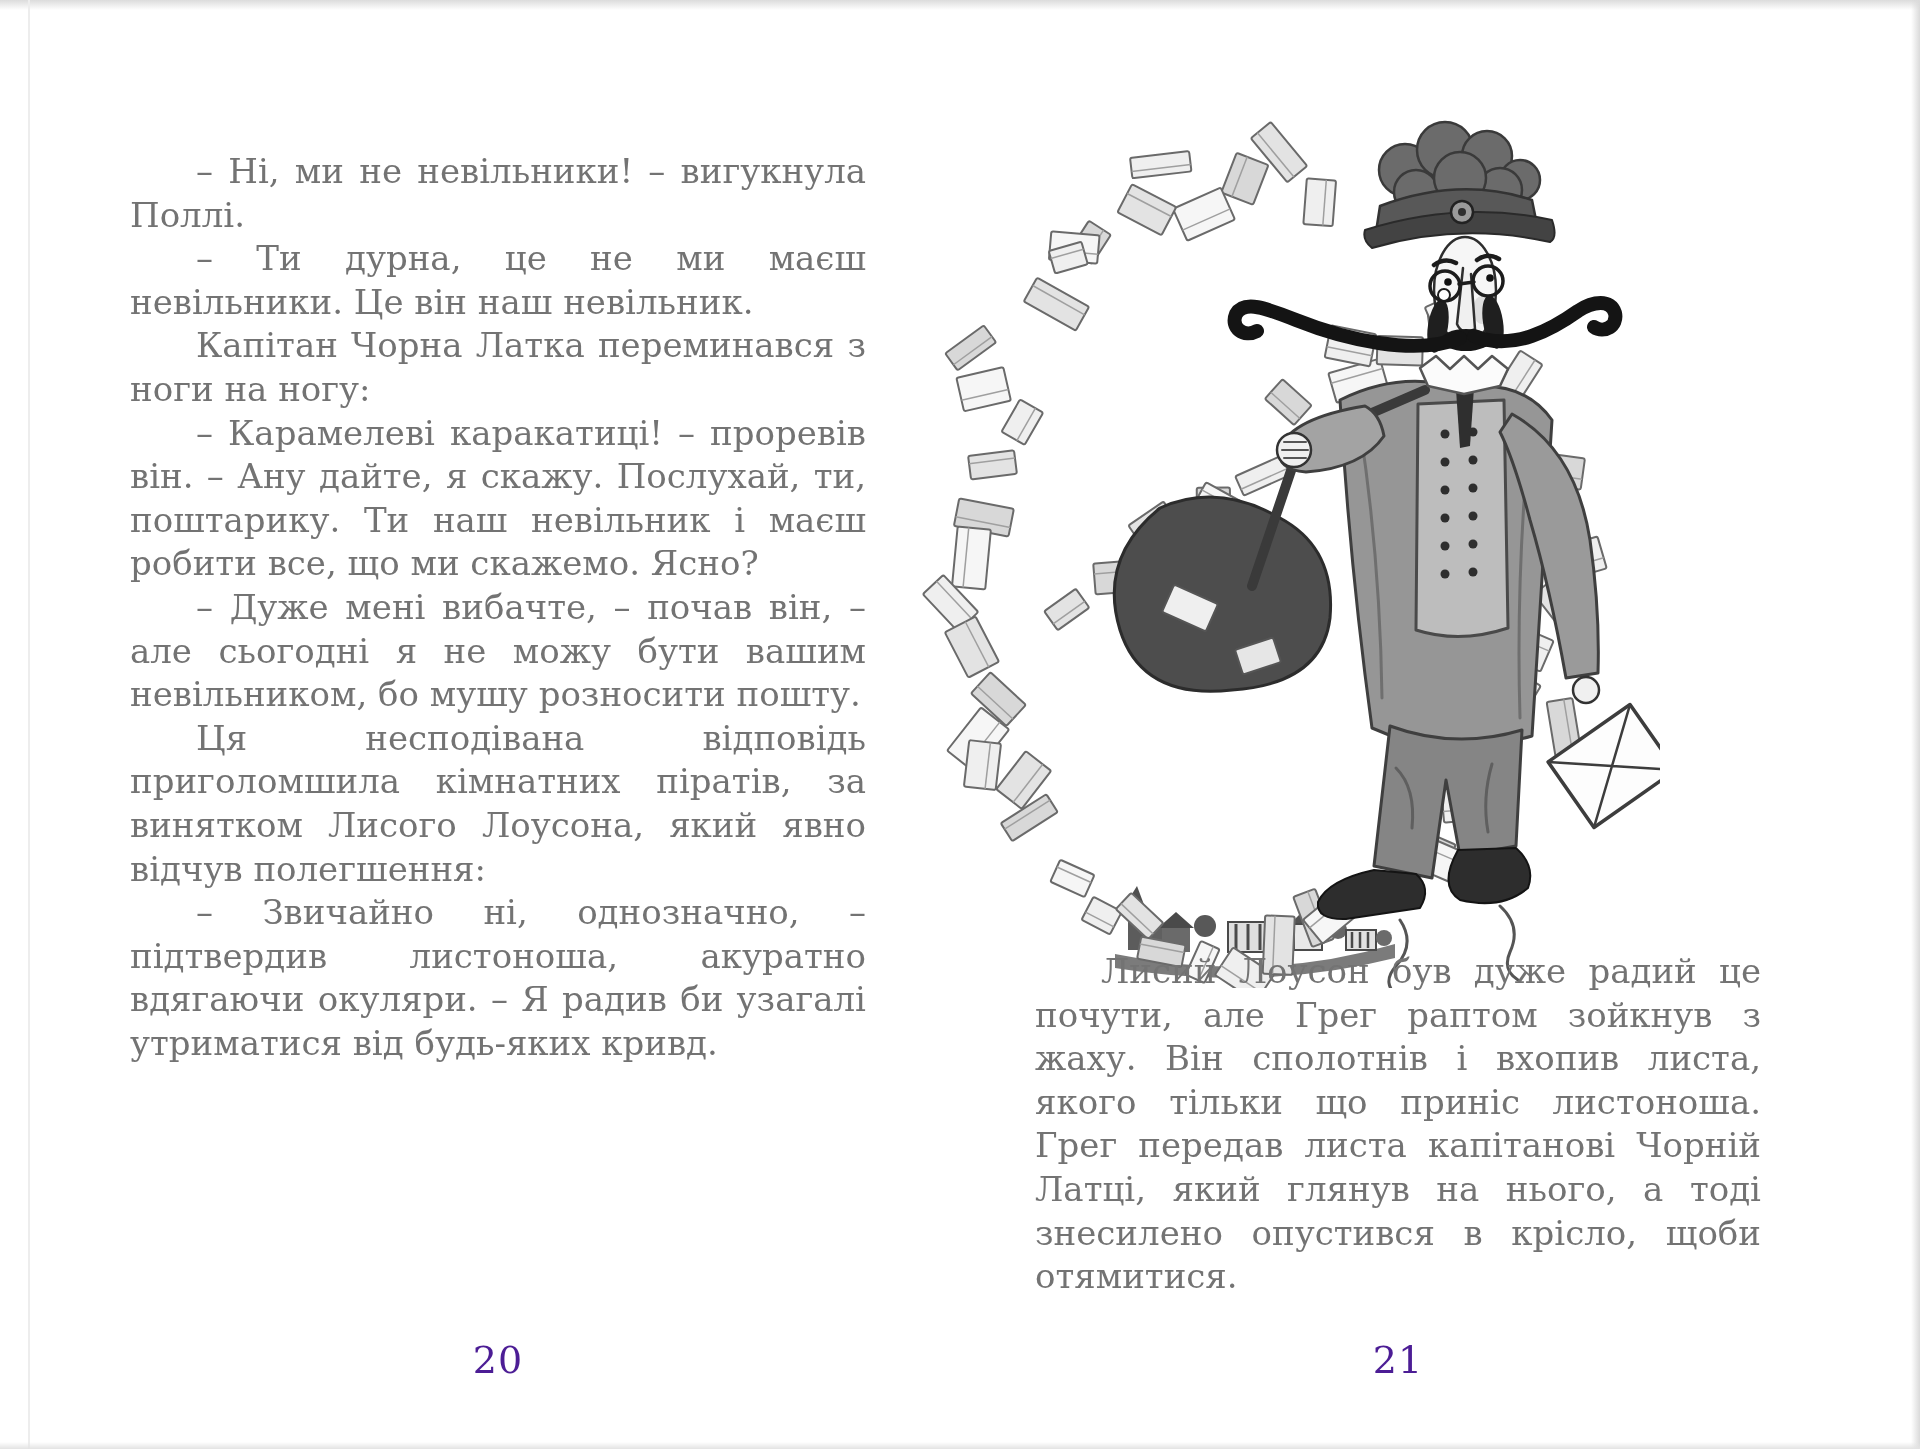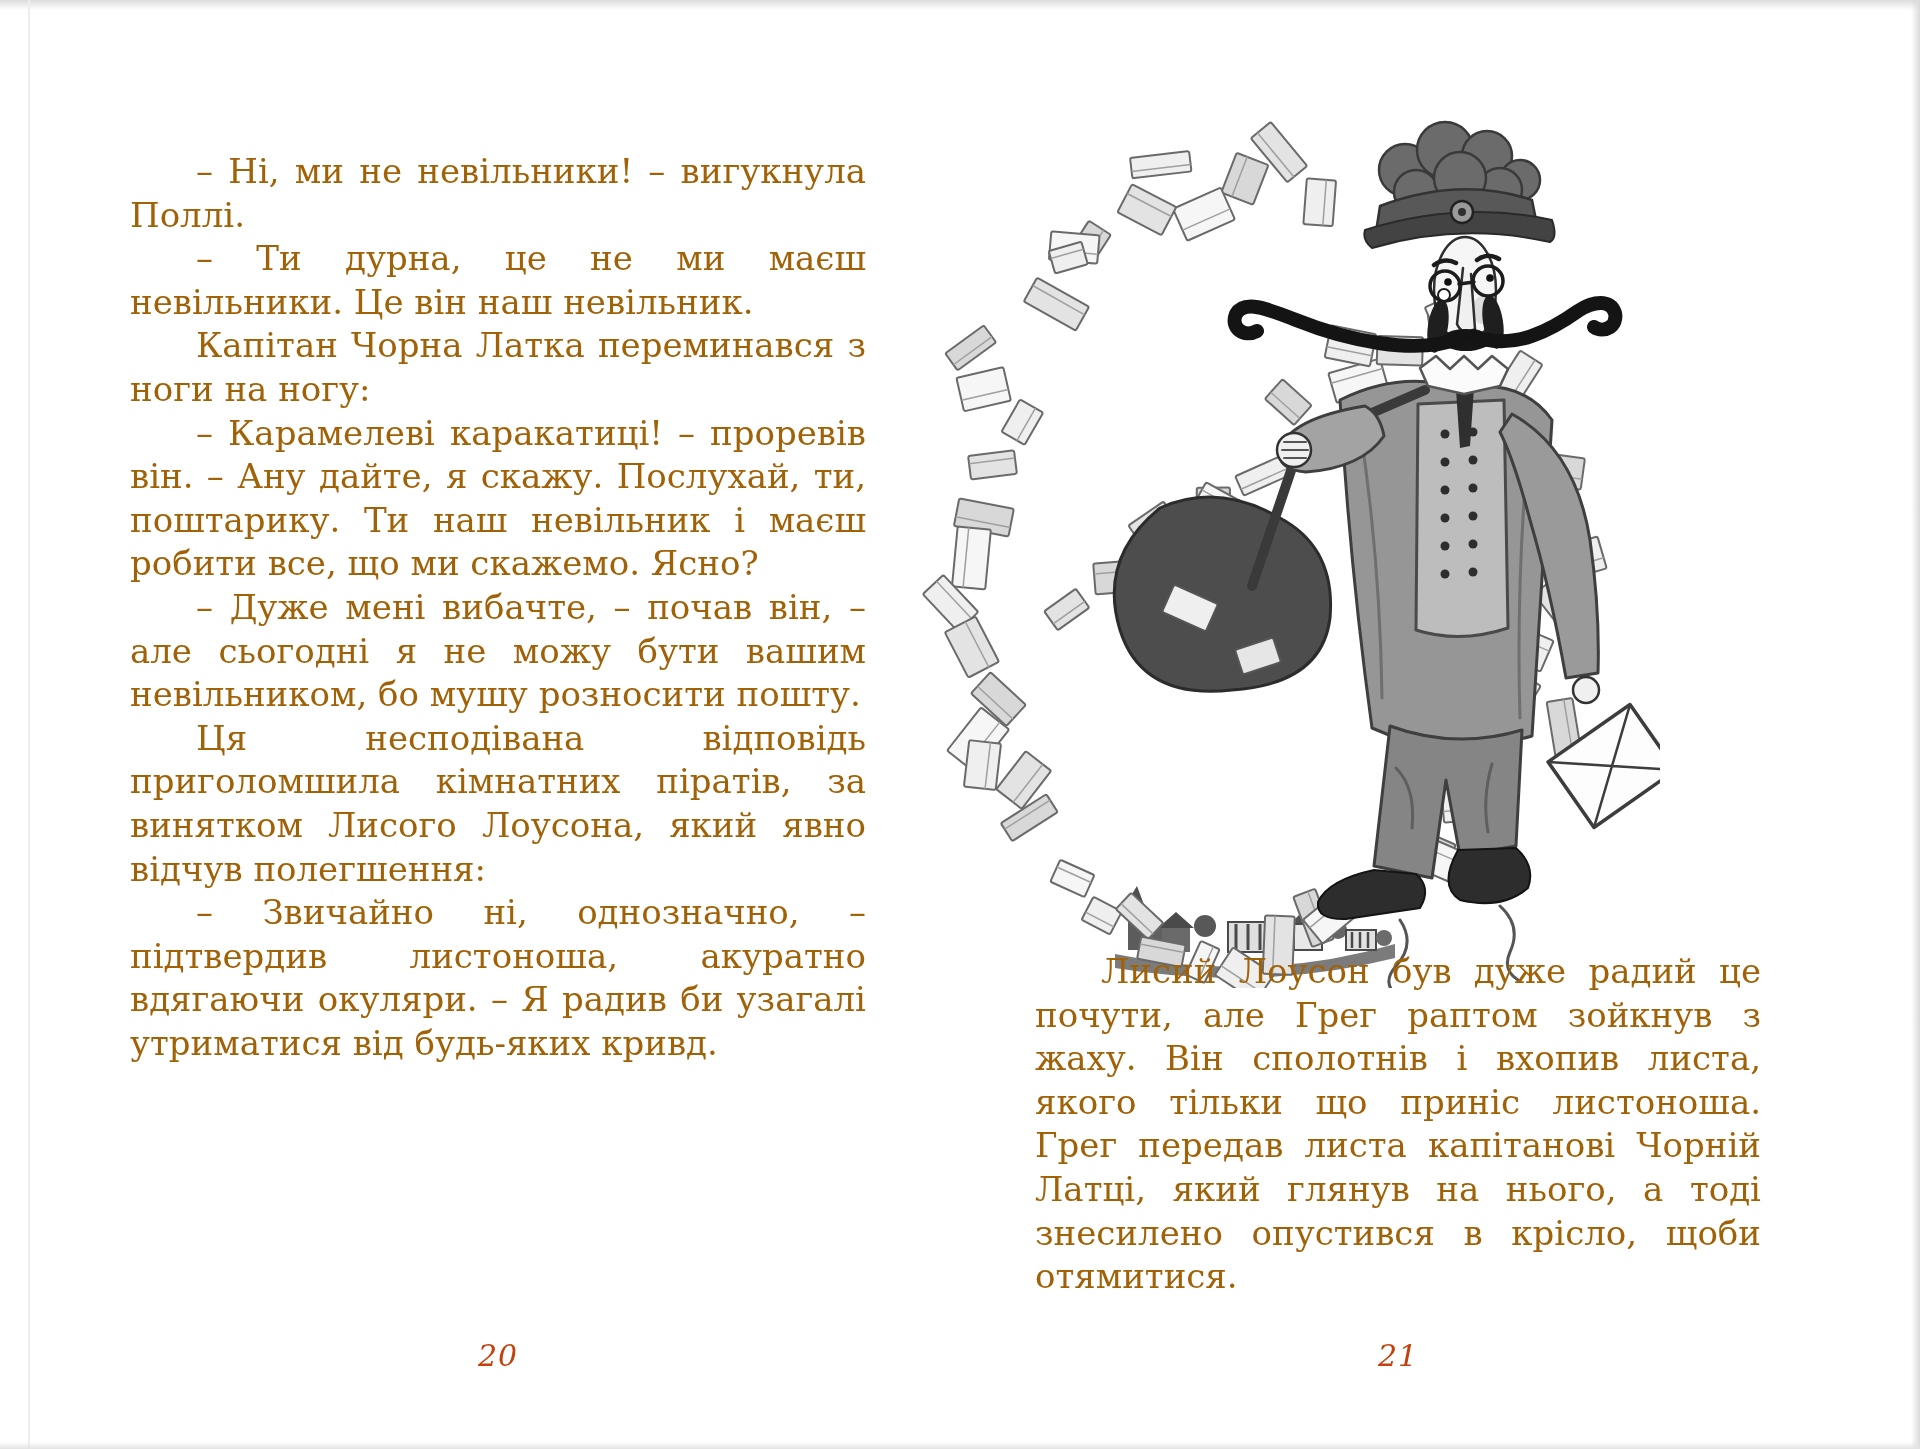--- a/index.html
+++ b/index.html
@@ -22,35 +22,34 @@
 
   .page{position:absolute;top:0;height:1449px;}
   #left-page{left:0;width:960px;}
   #right-page{left:960px;width:960px;}
 
   .text-col{
     position:absolute;
     font-size:34px;
     line-height:43.6px;
     text-align:justify;
-    color:#a16207;
+    color:#737373;
   }
   .text-col p{margin:0;text-indent:66px;}
   #left-text{left:130px;top:150px;width:736px;}
   #right-text{left:75px;top:950px;width:726px;}
 
   .pagenum{
     position:absolute;
     top:1338px;
     width:100%;
-    font-size:30px;
+    font-size:38px;
     text-align:center;
     letter-spacing:1px;
-    color:#c2410c;
-    font-style:italic;
+    color:#4c1d95;
   }
   #left-pagenum{left:0;width:866px;padding-left:130px;box-sizing:border-box;}
   #right-pagenum{left:75px;width:726px;}
 
   #illustration{
     position:absolute;
     left:-100px;  
     top:88px;
     width:800px;
     height:900px;

